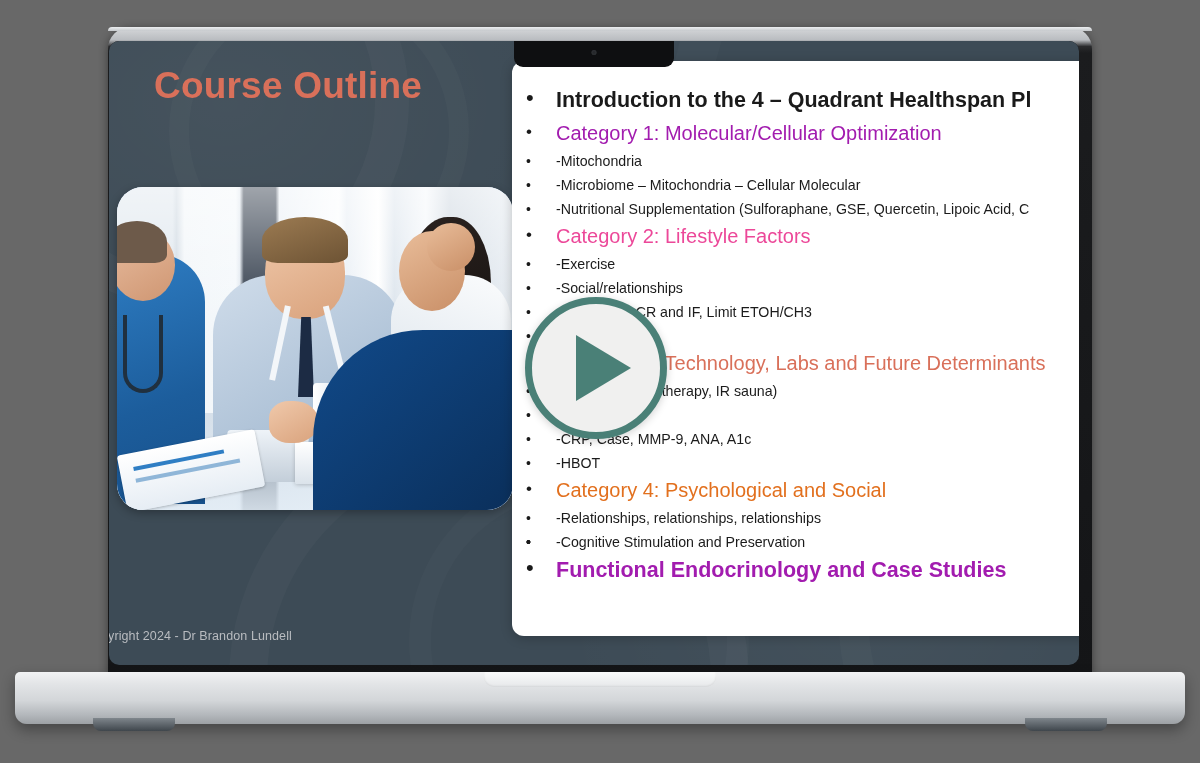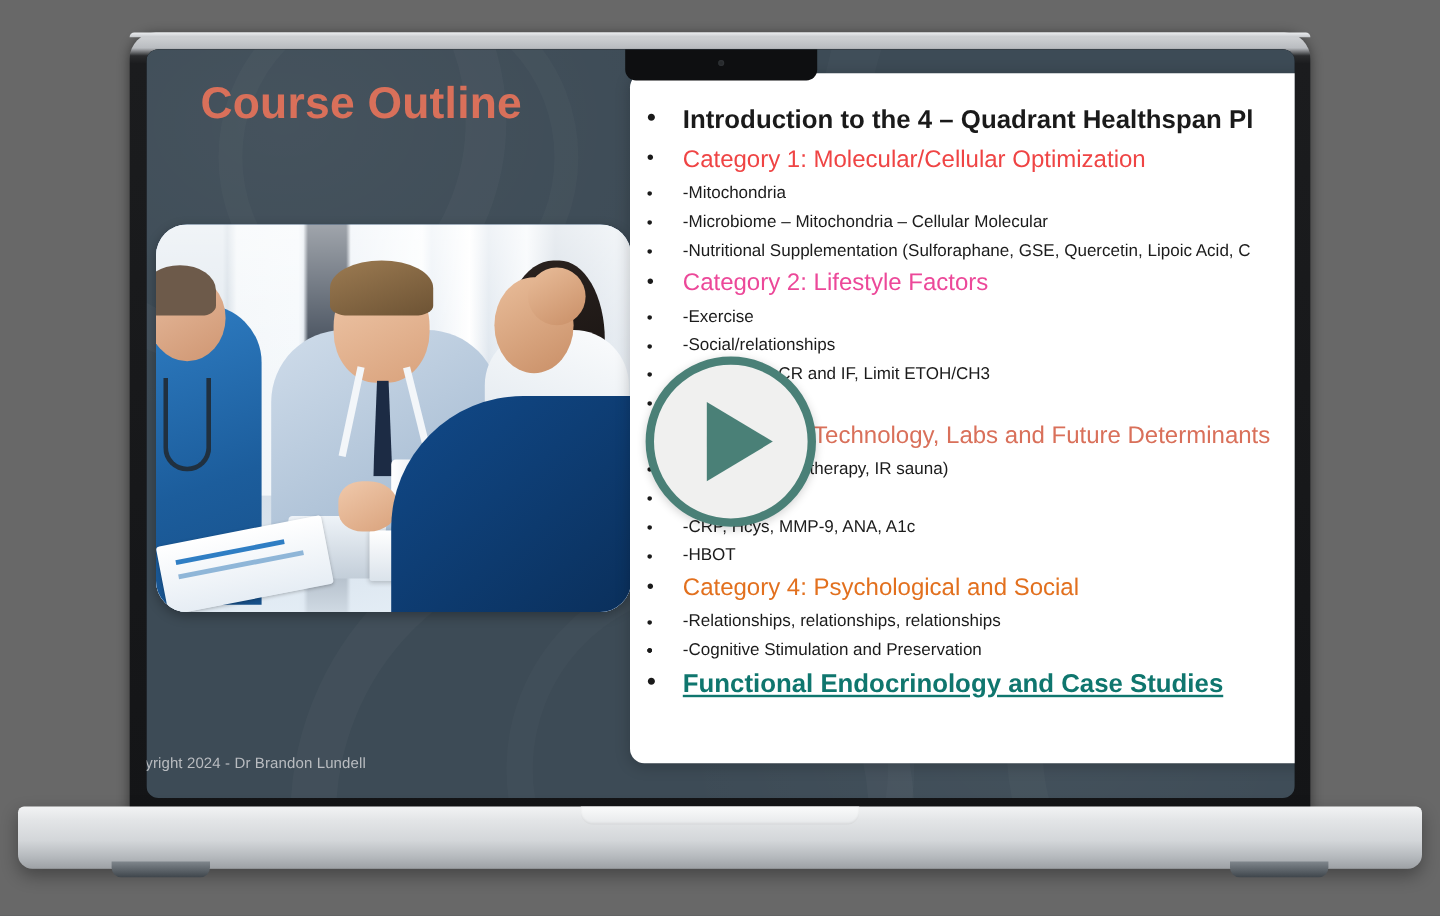--- a/index.html
+++ b/index.html
@@ -21,21 +21,21 @@
 
   
   #laptop-frame {
     position: absolute;
     left: 108px;
     top: 27px;
     width: 984px;
     height: 650px;
     border-radius: 22px 22px 4px 4px;
     background: linear-gradient(180deg, #d7d9db 0%, #b9bcc0 2%, #2a2b2d 3%, #1b1c1e 4%, #141517 100%);
-    padding: 14px 13px 12px 14px;
+    padding: 14px 13px 12px 1px;
     box-shadow: 0 2px 10px rgba(0,0,0,0.45);
   }
   #laptop-frame::before {
     content: "";
     position: absolute;
     left: 0; top: 0; right: 0;
     height: 4px;
     border-radius: 22px 22px 0 0;
     background: linear-gradient(180deg, #eceef0, #c6c9cc);
   }
@@ -479,21 +479,21 @@
         <div id="copyright">pyright 2024 - Dr Brandon Lundell</div>
 
         <div id="content-card">
           <ul class="lvl" id="outline-list">
               <li class="row l1">
                 <span class="bullet">•</span>
                 <span class="txt" style="color: rgb(26, 26, 26);">Introduction to the 4 – Quadrant Healthspan Pl</span>
               </li>
               <li class="row l2">
                 <span class="bullet">•</span>
-                <span class="txt" style="color: #ef4444;">Category 1: Molecular/Cellular Optimization</span>
+                <span class="txt" style="color: #a21caf;">Category 1: Molecular/Cellular Optimization</span>
               </li>
               <li class="row l3">
                 <span class="bullet">•</span>
                 <span class="txt">-Mitochondria</span>
               </li>
               <li class="row l3">
                 <span class="bullet">•</span>
                 <span class="txt">-Microbiome – Mitochondria – Cellular Molecular</span>
               </li>
               <li class="row l3">
@@ -527,21 +527,21 @@
               <li class="row l3">
                 <span class="bullet">•</span>
                 <span class="txt">-Aesthetics (cryotherapy, IR sauna)</span>
               </li>
               <li class="row l3">
                 <span class="bullet">•</span>
                 <span class="txt">-Breathing</span>
               </li>
               <li class="row l3">
                 <span class="bullet">•</span>
-                <span class="txt">-CRP, Hcys, MMP-9, ANA, A1c</span>
+                <span class="txt">-CRP, Case, MMP-9, ANA, A1c</span>
               </li>
               <li class="row l3">
                 <span class="bullet">•</span>
                 <span class="txt">-HBOT</span>
               </li>
               <li class="row l2">
                 <span class="bullet">•</span>
                 <span class="txt" style="color: rgb(226, 112, 30);">Category 4: Psychological and Social</span>
               </li>
               <li class="row l3">
@@ -553,21 +553,21 @@
               </li>
               <li class="row l3">
                 <span class="bullet">•</span>
               </li>
               <li class="row l3">
                 <span class="bullet">•</span>
                 <span class="txt">-Cognitive Stimulation and Preservation</span>
               </li>
               <li class="row l1">
                 <span class="bullet">•</span>
-                <span class="txt" style="color: #0f766e; text-decoration: underline;">Functional Endocrinology and Case Studies</span>
+                <span class="txt" style="color: #a21caf;">Functional Endocrinology and Case Studies</span>
               </li>
             </ul>
         </div>
 
         <div id="play-button">
           <div id="play-triangle"></div>
         </div>
 
       </div>
 

